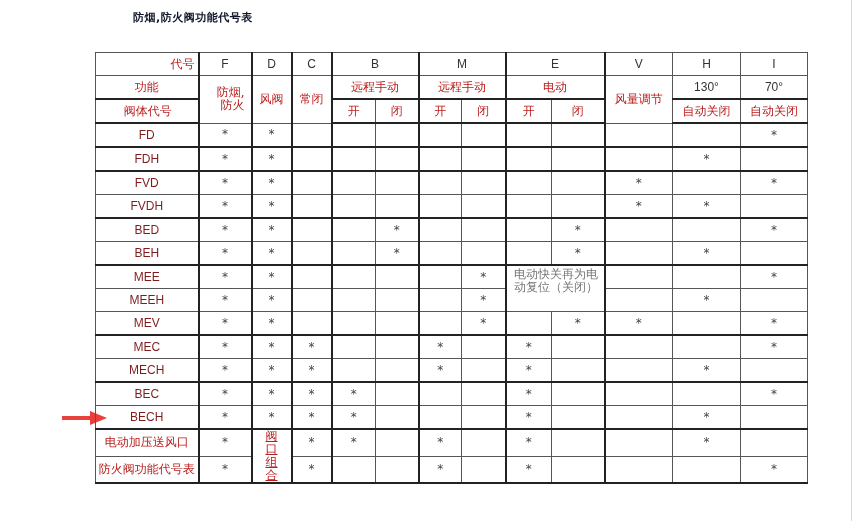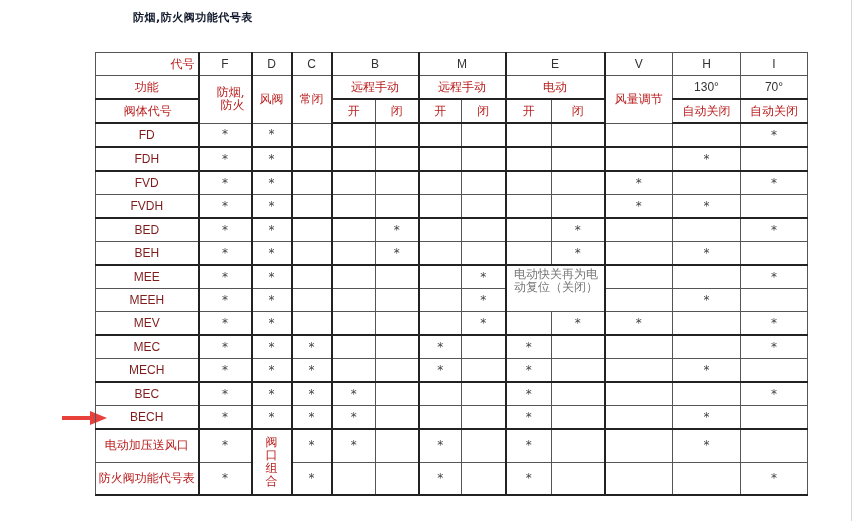--- a/index.html
+++ b/index.html
@@ -275,21 +275,21 @@
         <td class="thick-r thick-b"></td>
         <td class="star thick-b">*</td>
         <td class="thick-r thick-b"></td>
         <td class="thick-b"></td>
         <td class="star thick-b">*</td>
         <td class="thick-b"></td>
       </tr>
       <tr>
         <td class="cn thick-r">电动加压送风口</td>
         <td class="star thick-r">*</td>
-        <td rowspan="2" class="cn thick-r thick-b" style="padding: 6px 8px;">阀口组合</td>
+        <td rowspan="2" class="cn thick-r thick-b" style="padding: 0px 8px; text-decoration: underline;">阀口组合</td>
         <td class="star thick-r">*</td>
         <td class="star">*</td>
         <td class="thick-r"></td>
         <td class="star">*</td>
         <td class="thick-r"></td>
         <td class="star">*</td>
         <td class="thick-r"></td>
         <td class=""></td>
         <td class="star">*</td>
         <td class=""></td>

